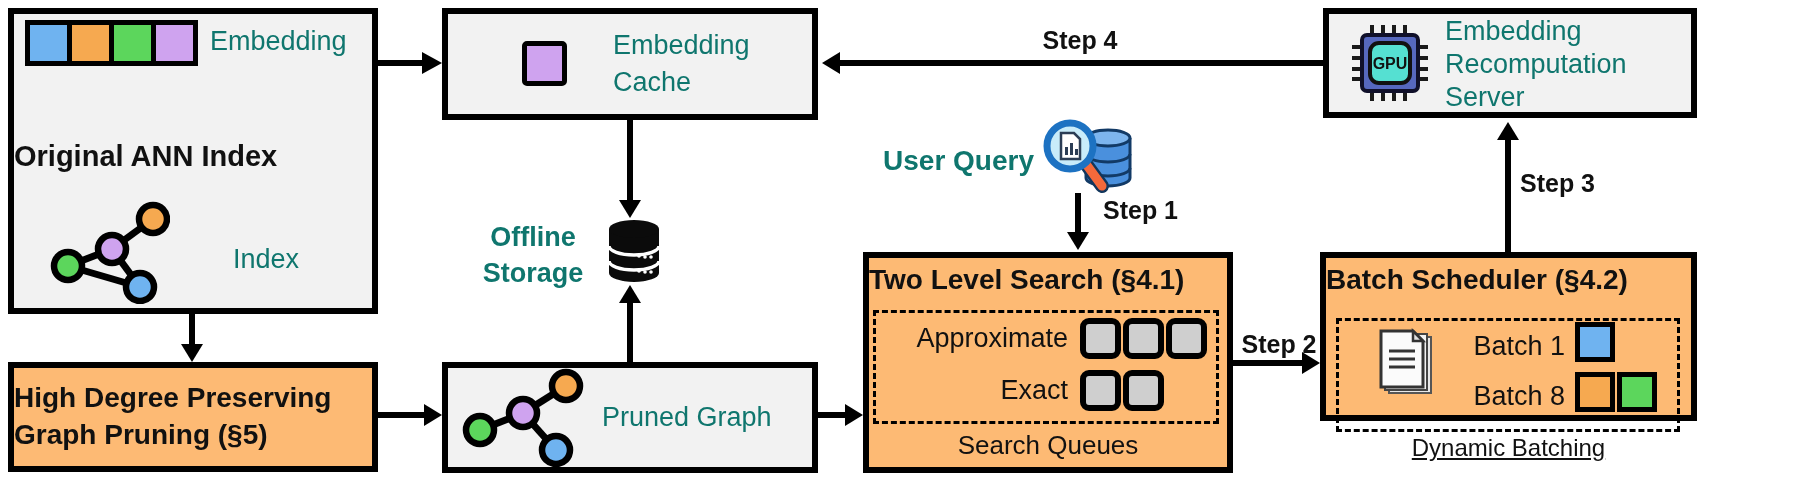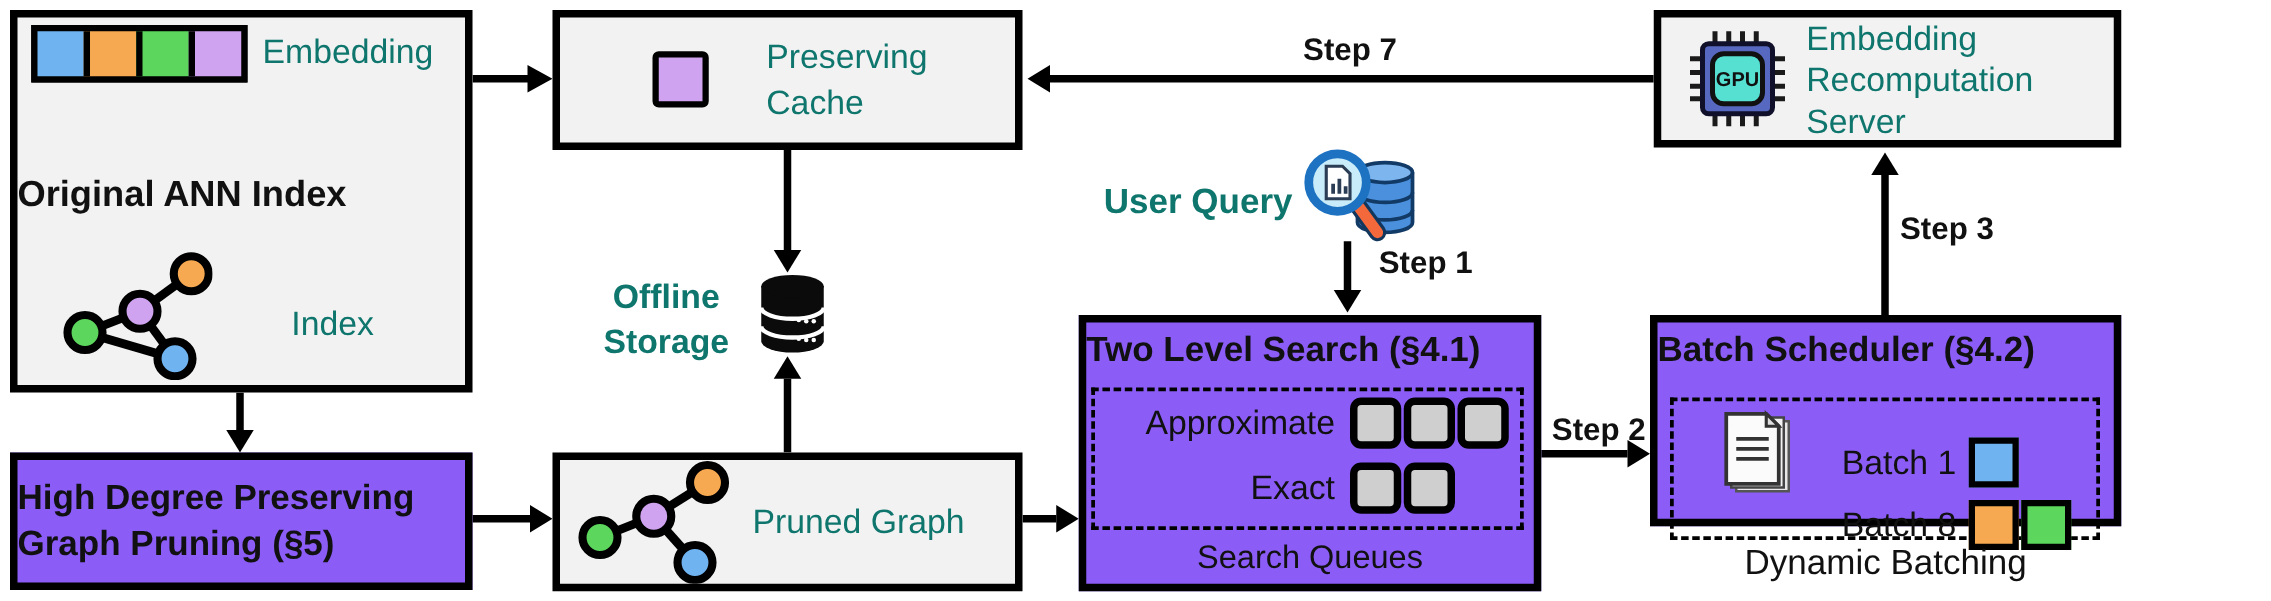--- a/index.html
+++ b/index.html
@@ -1,21 +1,21 @@
 <!DOCTYPE html>
 <html><head>
 <meta charset="utf-8">
 <style>
   html,body{margin:0;padding:0;background:#fff;}
   .canvas{
     position:relative;width:1817px;height:481px;background:#ffffff;
     font-family:"Liberation Sans","DejaVu Sans",sans-serif;color:#111;overflow:hidden;
   }
   .box{position:absolute;background:#f2f2f2;border:6px solid #000;box-sizing:border-box;}
-  .box.gray{background:#8b5cf6;}
+  .box.gray{background:#fdba74;}
   .abs{position:absolute;}
   .lbl{font-size:27px;line-height:34px;color:#0f766e;}
   .bold{font-weight:bold;}
   .title{position:absolute;left:0;width:100%;font-weight:bold;font-size:28px;}
   .caption{position:absolute;left:0;width:100%;text-align:center;font-size:26px;}
   .steplbl{position:absolute;font-weight:bold;font-size:25px;}
   #arrows{position:absolute;left:0;top:0;z-index:1;pointer-events:none;}
   .box,.floaticon,.steplbl,.floatlbl{z-index:2;}
   
   .vec{display:flex;border:5px solid #000;width:max-content;background:#000;}
@@ -25,21 +25,21 @@
   .sq-orange{background:#f6a950;}
   .sq-green{background:#5cd65c;}
   .sq-purple{background:#cfa3ef;}
   .cache-sq{position:absolute;width:35px;height:35px;border:5px solid #000;border-radius:5px;background:#cfa3ef;}
   
   .dashed{position:absolute;border:3px dashed #000;box-sizing:border-box;}
   .q-row{position:absolute;display:flex;align-items:center;}
   .q-label{text-align:right;font-size:27px;padding-right:12px;}
   .slots{display:flex;gap:2px;}
   .slot{width:29px;height:29px;background:#cfcfcf;border:6px solid #000;border-radius:9px;}
-  .b-row{position:absolute;display:flex;align-items:center;margin-top:28px;}
+  .b-row{position:absolute;display:flex;align-items:flex-end;}
   .b-label{width:122px;text-align:right;font-size:27px;margin-right:10px;}
   .bsq{width:30px;height:30px;border:5px solid #000;}
   .floatlbl{position:absolute;}
 </style>
 </head>
 <body>
 
 <div class="canvas">
 
   <svg id="arrows" width="1817" height="481">
@@ -60,21 +60,21 @@
       <polygon points="1067,232 1089,232 1078,250" stroke="none"></polygon>
       <line x1="1233" y1="363" x2="1302" y2="363"></line>
       <polygon points="1302,352 1320,363 1302,374" stroke="none"></polygon>
       <line x1="1508" y1="252" x2="1508" y2="140"></line>
       <polygon points="1497,140 1519,140 1508,122" stroke="none"></polygon>
       <line x1="1323" y1="63" x2="840" y2="63"></line>
       <polygon points="840,52 822,63 840,74" stroke="none"></polygon>
     </g>
   </svg>
 
-  <div class="steplbl" style="left:1030px;top:26px;width:100px;text-align:center;">Step 7</div>
+  <div class="steplbl" style="left:1030px;top:26px;width:100px;text-align:center;">Step 4</div>
   <div class="steplbl" style="left:1103px;top:196px;">Step 1</div>
   <div class="steplbl" style="left:1236px;top:330px;width:86px;text-align:center;">Step 2</div>
   <div class="steplbl" style="left:1520px;top:169px;">Step 3</div>
 
   <div class="box" style="left:8px;top:8px;width:370px;height:306px;">
     <div class="abs vec" style="left:11px;top:6px;">
       <div class="cell sq-blue"></div>
       <div class="cell sq-orange"></div>
       <div class="cell sq-green"></div>
       <div class="cell sq-purple"></div>
@@ -91,21 +91,21 @@
         <circle cx="82" cy="67" r="14" fill="#cfa3ef" stroke-width="6.5"></circle>
         <circle cx="38" cy="84" r="14" fill="#5cd65c" stroke-width="6.5"></circle>
         <circle cx="110" cy="105" r="14" fill="#6fb3f0" stroke-width="6.5"></circle>
       </g>
     </svg>
     <div class="abs lbl" style="left:219px;top:228px;">Index</div>
   </div>
 
   <div class="box" style="left:442px;top:8px;width:376px;height:112px;">
     <div class="cache-sq" style="left:74px;top:27px;"></div>
-    <div class="abs lbl" style="left:165px;top:13px;width:175px;line-height:37px;">Preserving Cache</div>
+    <div class="abs lbl" style="left:165px;top:13px;width:175px;line-height:37px;">Embedding Cache</div>
   </div>
 
   <div class="box" style="left:1323px;top:8px;width:374px;height:110px;">
     <svg class="abs" style="left:19px;top:7px;" width="84" height="84" viewBox="0 0 84 84">
       <g stroke="#1a1a1a" stroke-width="4">
         <line x1="24" y1="4" x2="24" y2="14"></line>
           <line x1="35" y1="4" x2="35" y2="14"></line>
           <line x1="46" y1="4" x2="46" y2="14"></line>
           <line x1="57" y1="4" x2="57" y2="14"></line>
         <line x1="24" y1="70" x2="24" y2="80"></line>
@@ -221,16 +221,16 @@
       <div class="b-row" style="left:104px;top:1px;">
         <div class="b-label">Batch 1</div>
         <div class="bsq sq-blue"></div>
       </div>
       <div class="b-row" style="left:104px;top:51px;">
         <div class="b-label">Batch 8</div>
         <div class="bsq sq-orange"></div>
         <div class="bsq sq-green" style="margin-left:2px;"></div>
       </div>
     </div>
-    <div class="caption" style="top:176px;font-size:28px;">Dynamic Batching</div>
+    <div class="caption" style="top:176px;font-size:24px;text-decoration:underline;">Dynamic Batching</div>
   </div>
 
 </div>
 
 </body></html>

